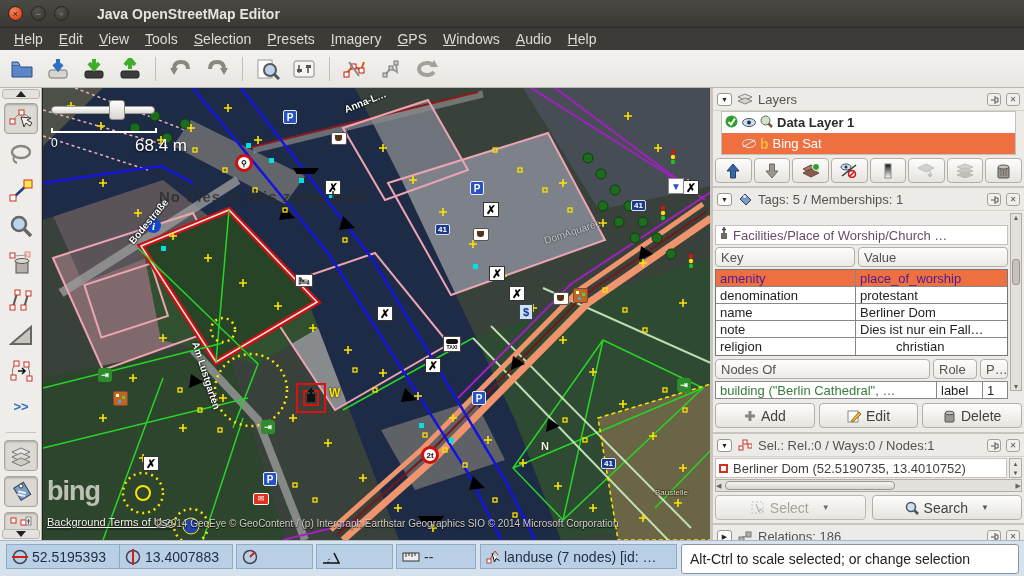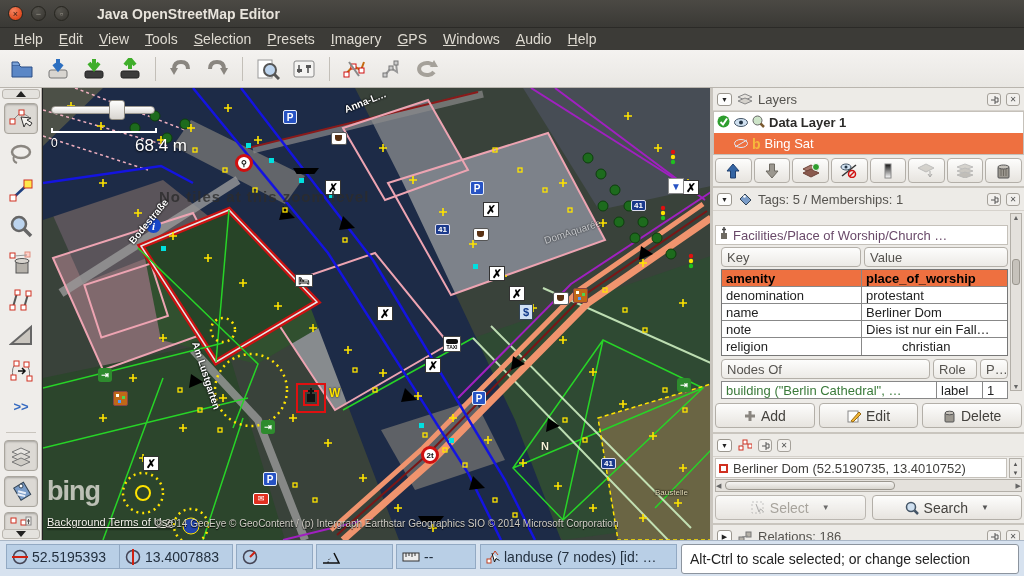--- a/index.html
+++ b/index.html
@@ -77,39 +77,39 @@
 
   
   .divider { width:3px; background:#c9c5be; flex:0 0 3px; }
   .rightpanel { width:311px; background:#edebe7; flex:0 0 311px; display:flex; flex-direction:column; font-size:13px; color:#3f3e3b; }
   .phead { height:23px; display:flex; align-items:center; gap:5px; padding:0 4px; background:#edebe7; border-bottom:1px solid #d6d2cc; flex:0 0 23px; }
   .ptitle { color:#55534f; font-size:13px; flex:1 1 auto; white-space:nowrap; overflow:hidden; }
   .collapse-btn { width:15px; height:13px; border:1px solid #9b978f; border-radius:3px; background:#fdfdfc; display:flex; align-items:center; justify-content:center; font-size:7px; color:#222; }
   .hicon { width:16px; height:14px; display:flex; align-items:center; justify-content:center; }
   .pin-btn,.close-btn { width:14px; height:13px; border:1px solid #a5a19a; border-radius:3px; background:#f2f0ed; display:flex; align-items:center; justify-content:center; font-size:8px; color:#555; }
 
-  .layer-rows { background:#fff; border:1px solid #c5c1ba; margin:0 0; }
+  .layer-rows { background:#fff; border:1px solid #c5c1ba; margin:0 8px; }
   .layer-row { height:21px; display:flex; align-items:center; gap:4px; padding:0 3px; font-size:13px; }
   .layer-row.selected { background:#ee7040; color:#fff; }
   .layer-row .lname { white-space:nowrap; }
   .lbar { display:flex; gap:2px; padding:3px 2px; }
   .lbtn { flex:1; height:25px; background:linear-gradient(#fdfdfc,#e7e4df); border:1px solid #b3afa8; border-radius:4px; display:flex; align-items:center; justify-content:center; }
 
   .preset-row { margin:14px 2px 0 2px; background:#fff; border:1px solid #c5c1ba; height:20px; display:flex; align-items:center; gap:4px; padding:0 3px; color:#6a4a6a; white-space:nowrap; overflow:hidden; }
-  .tagtable { margin:2px 2px 0 8px; }
+  .tagtable { margin:2px 2px 0 2px; }
   .tt-head { display:flex; gap:3px; margin-bottom:2px; }
   .tt-hcell { background:linear-gradient(#fdfdfc,#eceae6); border:1px solid #b3afa8; border-radius:4px; height:20px; display:flex; align-items:center; padding:0 5px; color:#55534f; }
   .tt-body { border:1px solid #777; background:#fff; }
   .tt-row { display:flex; height:17px; border-bottom:1px solid #888; }
   .tt-row:last-child { border-bottom:none;gap:36px; }
   .tt-cell { padding:0 4px; font-size:13px; color:#222; white-space:nowrap; overflow:hidden; border-right:1px solid #888; display:flex; align-items:center; }
   .tt-cell.k { width:140px; flex:0 0 140px; }
   .tt-cell.v { flex:1; border-right:none; }
   .tt-row.selected { background:#ee7040; }
-  .tt-row.selected .tt-cell { color:#000000;font-weight:bold; }
+  .tt-row.selected .tt-cell { color:#4c1d95; }
   .member-head { display:flex; gap:3px; margin-top:3px; }
   .member-row { display:flex; height:18px; border:1px solid #888; background:#fff; margin-top:2px; }
   .mr-cell { padding:0 4px; display:flex; align-items:center; font-size:13px; color:#222; white-space:nowrap; overflow:hidden; border-right:1px solid #888; }
   .tagbtns { display:flex; gap:4px; padding:4px 2px; }
   .pbtn { flex:1; height:25px; background:linear-gradient(#fdfdfc,#e7e4df); border:1px solid #b3afa8; border-radius:4px; display:flex; align-items:center; justify-content:center; gap:5px; color:#44423e; font-size:14px; }
   .scrollcol { width:12px; background:#e4e1dc; border:1px solid #b3afa8; display:flex; flex-direction:column; justify-content:space-between; align-items:center; font-size:7px; color:#666; }
   .scroll-thumb-v { width:8px; height:26px; background:#c6c2bb; border:1px solid #9b978f; border-radius:3px; }
 
   .selitem { margin:1px 2px; background:#fff; border:1px solid #c5c1ba; height:20px; display:flex; align-items:center; gap:5px; padding:0 3px; white-space:nowrap; overflow:hidden; }
   .hscroll { margin:0 2px; height:13px; background:#e4e1dc; border:1px solid #b3afa8; display:flex; align-items:center; font-size:7px; color:#666; }
@@ -793,20 +793,21 @@
         <div class="phead">
           <div class="collapse-btn">▼</div>
           <div class="hicon">
               <svg width="14" height="12">
                 <path d="M2 9 L7 3 L12 7" fill="none" stroke="#999"></path>
                 <rect x="1" y="7" width="4" height="4" fill="#fff" stroke="#d03020"></rect>
                 <rect x="5" y="1" width="4" height="4" fill="#fff" stroke="#d03020"></rect>
                 <rect x="10" y="5" width="4" height="4" fill="#fff" stroke="#d03020"></rect>
               </svg>
             </div>
+          <div class="ptitle">Sel.: Rel.:0 / Ways:0 / Nodes:1</div>
           <div class="pin-btn">
               <svg width="9" height="9">
                 <path d="M1 5 h4 M5 1 v8 M5 3 h3 v4 h-3" stroke="#555" fill="none"></path>
               </svg>
             </div>
           <div class="close-btn">✕</div>
         </div>
         <div style="display:flex; align-items:stretch;">
           <div class="selitem" style="flex:1; min-width:0;">
             <span><svg width="9" height="9">

